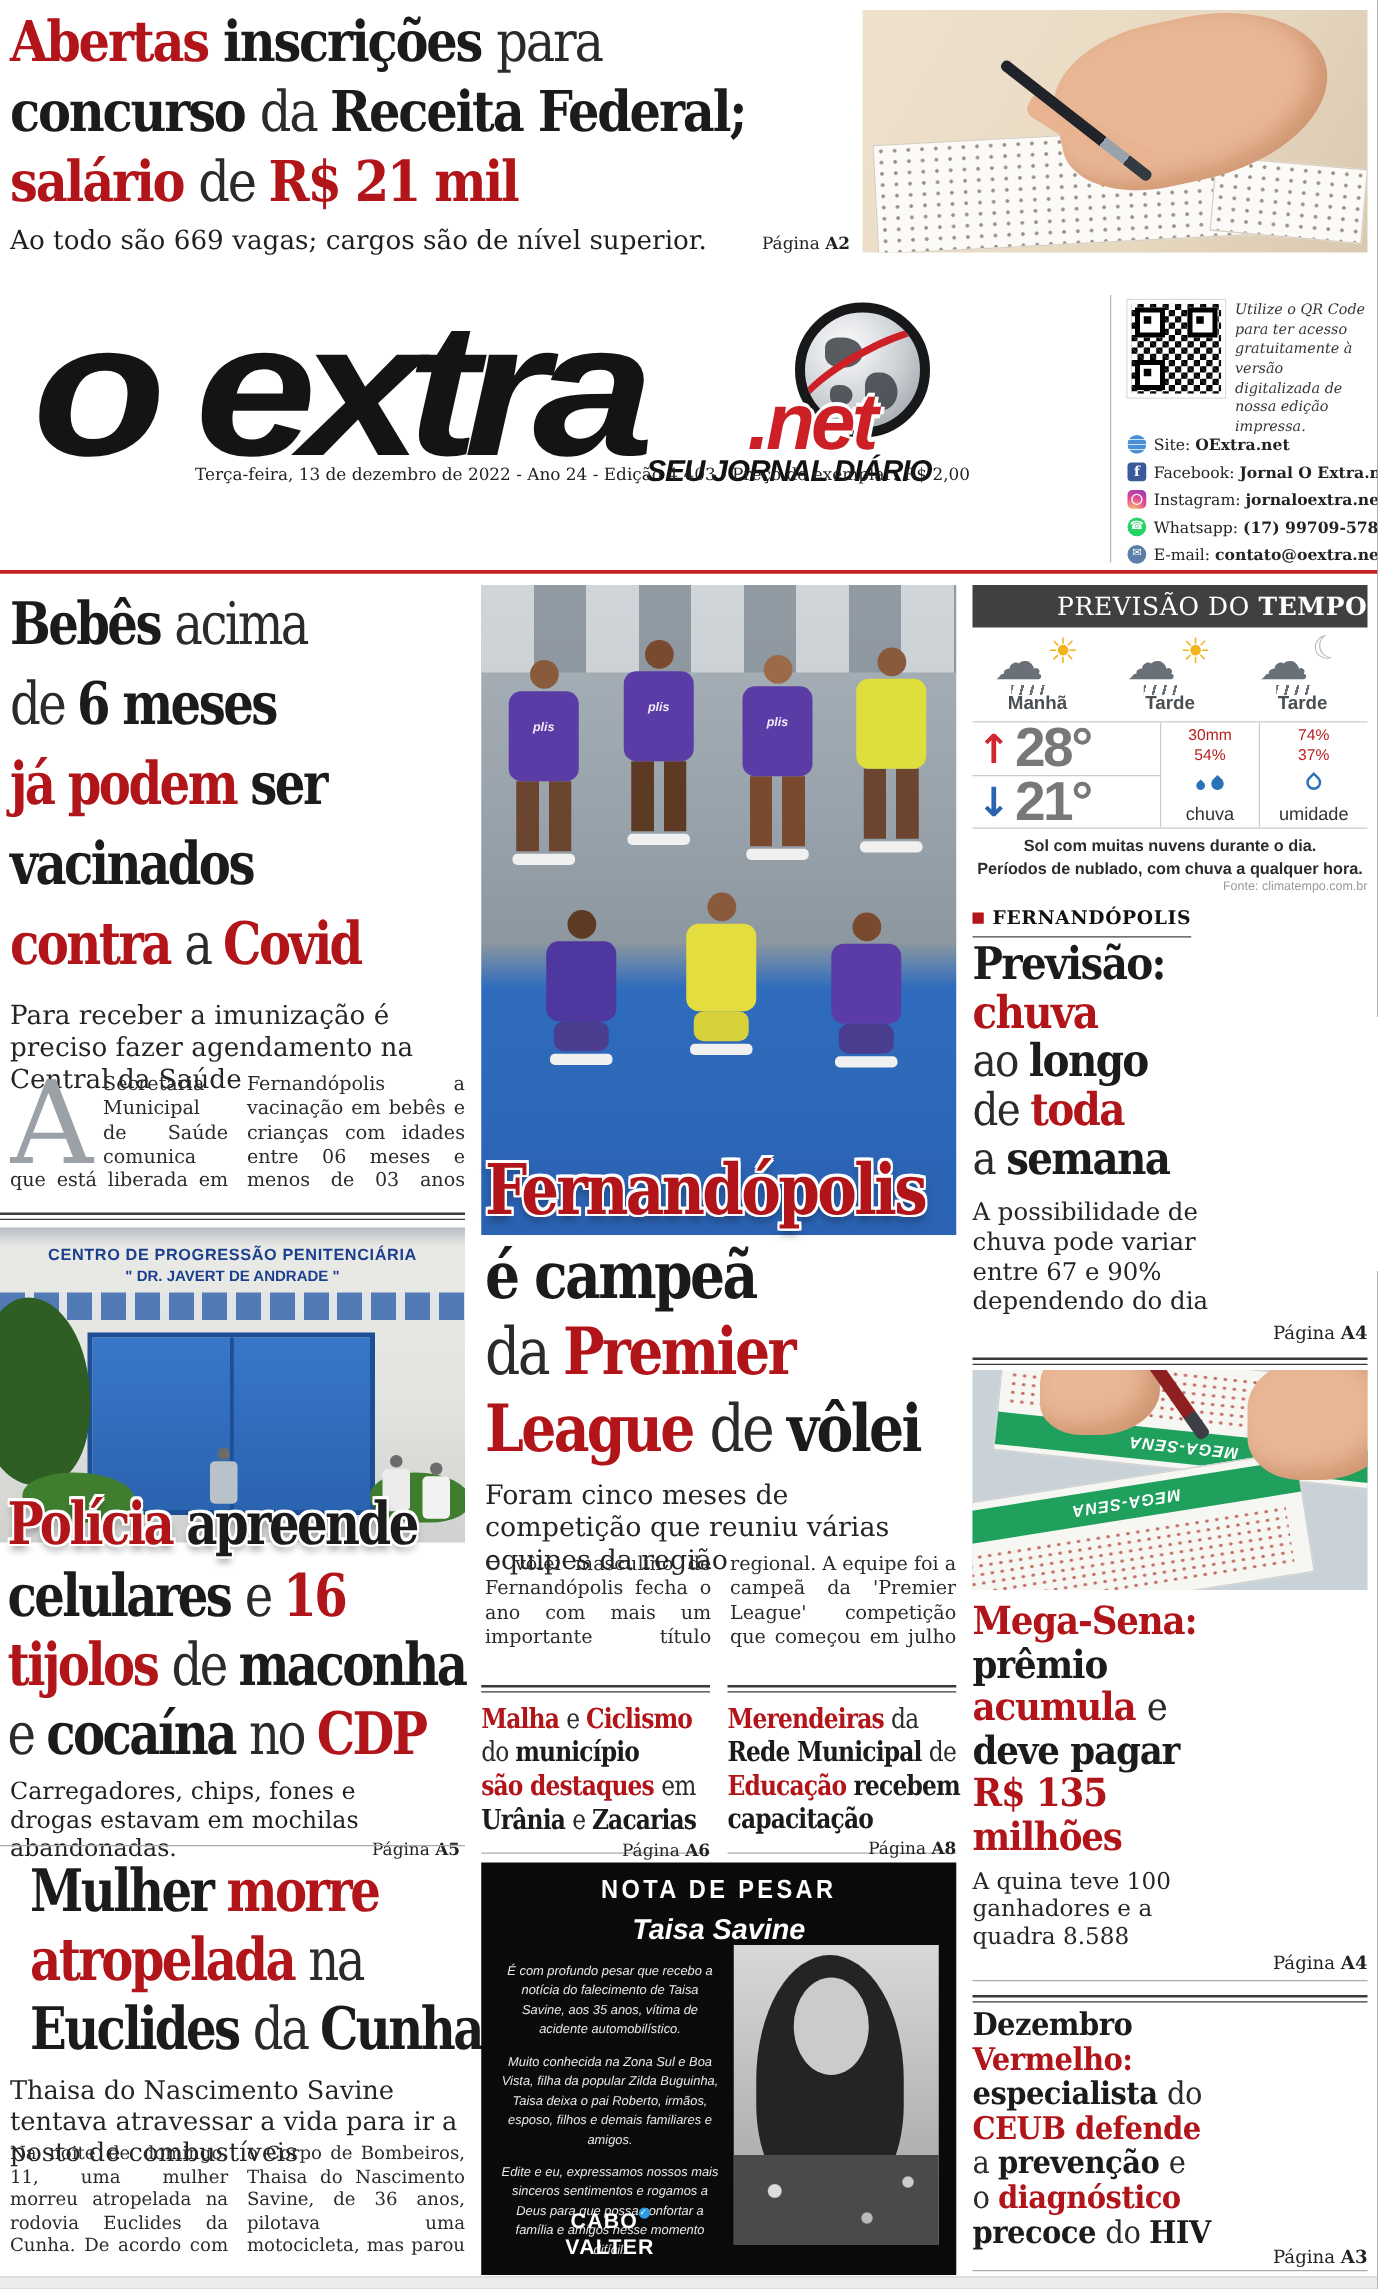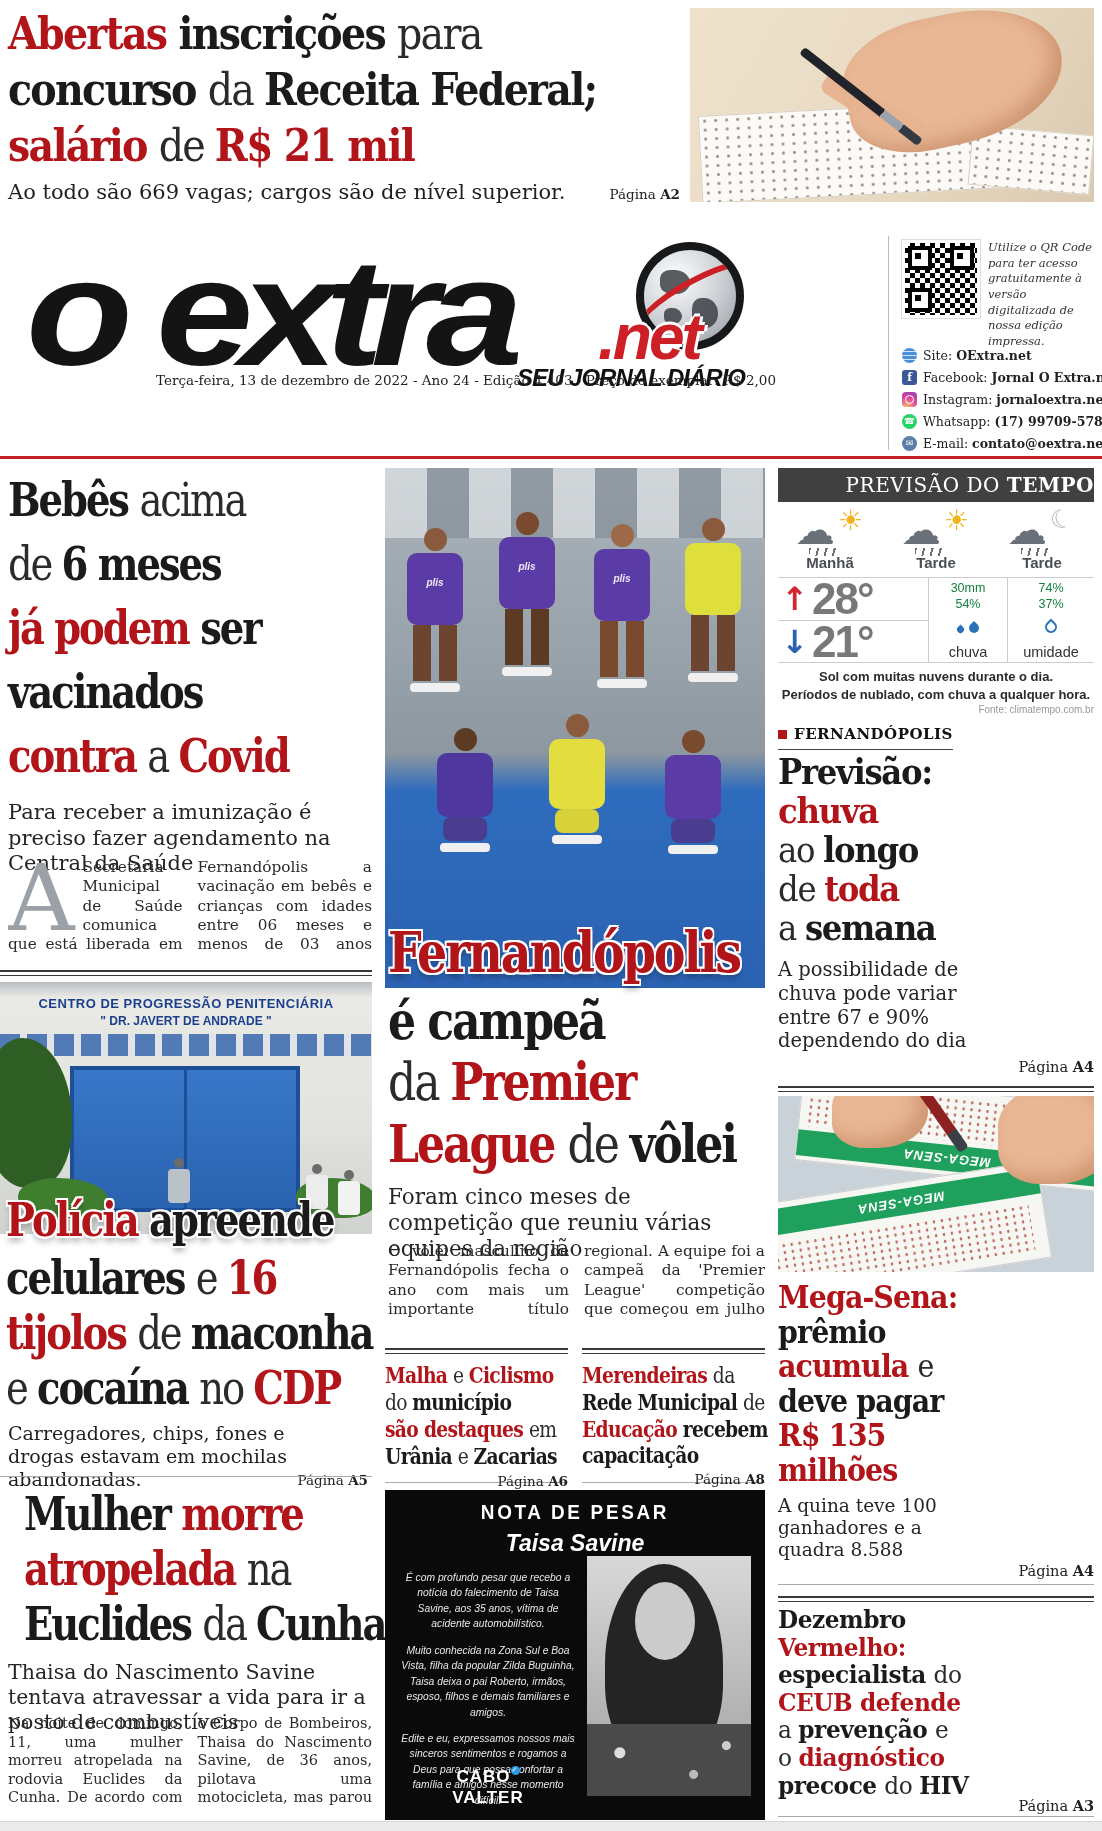--- a/index.html
+++ b/index.html
@@ -69,21 +69,21 @@
   .ci-wa{background:#25d366;}
   .ci-mail{background:#5b7fa6;}
   
   .wx{font-family:"Liberation Sans",sans-serif;}
   .wx-title{background:#404040;color:#fff;text-align:right;font-family:"DejaVu Serif",serif;
             font-size:20px;line-height:34px;letter-spacing:.5px;}
   .wx-period{font-weight:bold;font-size:15px;color:#4a4f54;text-align:center;}
   .wx-sep{border-top:1px solid #ccc;}
   .wx-temp{font-weight:bold;font-size:44px;color:#76787a;letter-spacing:-2px;}
   .wx-arrow{font-family:"DejaVu Sans",sans-serif;font-weight:bold;font-size:32px;}
-  .wx-small{font-size:12.5px;color:#15803d;line-height:16px;text-align:center;}
+  .wx-small{font-size:12.5px;color:#b91c1c;line-height:16px;text-align:center;}
   .wx-lab{font-size:14.5px;color:#333;text-align:center;}
   .wx-sum{font-weight:bold;font-size:13px;color:#2b2b2b;text-align:center;line-height:18px;}
   .wx-src{font-size:10px;color:#999;text-align:right;}
   .vsep{border-left:1px solid #ccc;}
   .drop{width:10px;height:10px;background:#2a72b8;border-radius:0 50% 50% 50%;transform:rotate(45deg);display:inline-block;}
   .drop.o{background:transparent;border:2px solid #2a72b8;box-sizing:border-box;}
   .wicon{position:relative;width:86px;height:46px;}
   .wicon .sun{position:absolute;right:10px;top:-4px;color:#f2b41c;font-family:"DejaVu Sans",sans-serif;font-size:28px;}
   .wicon .moon{position:absolute;right:12px;top:-4px;color:#b9bec4;font-family:"DejaVu Sans",sans-serif;font-size:26px;transform:rotate(-15deg);}
   .wicon .cloud{position:absolute;left:8px;bottom:4px;color:#697077;font-family:"DejaVu Sans",sans-serif;font-size:40px;line-height:1;}

